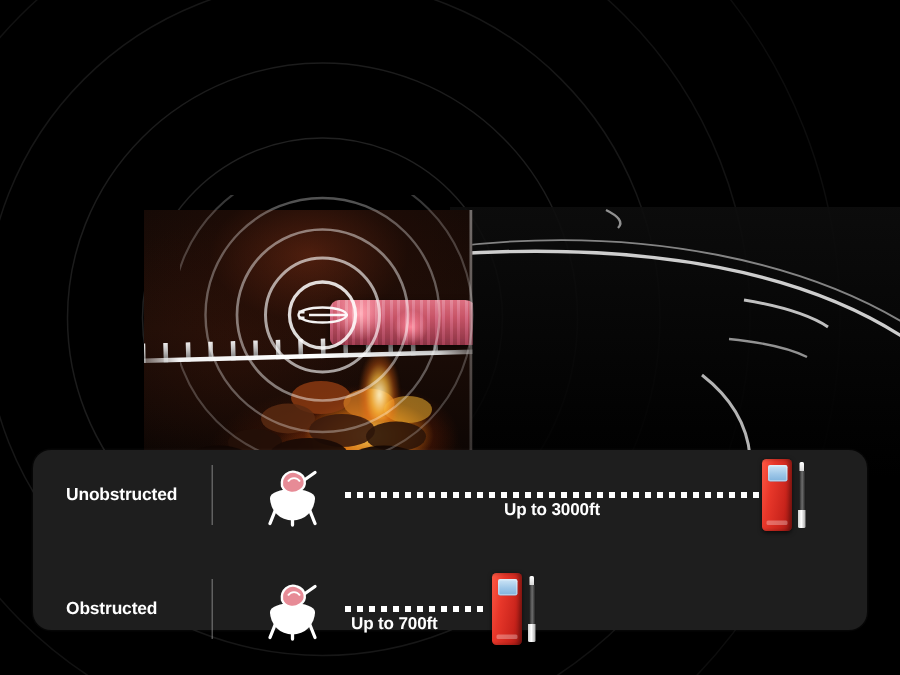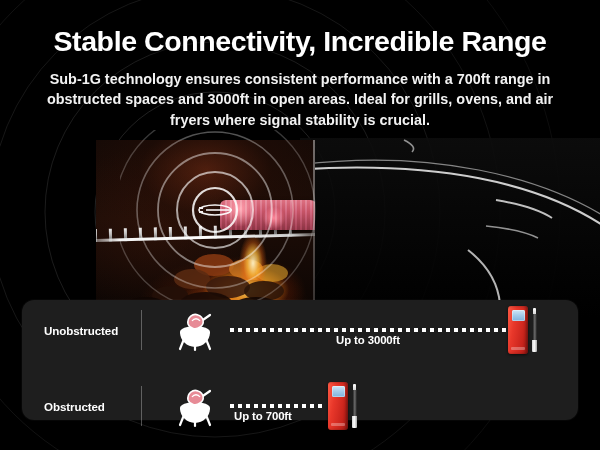--- a/index.html
+++ b/index.html
@@ -372,24 +372,20 @@
       <circle cx="95" cy="80" r="100" stroke-width="1.4" opacity="0.22"></circle>
     </g>
     <g opacity="0.95">
       <ellipse cx="95" cy="80" rx="16" ry="5" fill="none" stroke="#ffffff" stroke-width="1.6"></ellipse>
       <rect x="79" y="77" width="4" height="2" fill="#ffffff"></rect>
       <rect x="79" y="81" width="4" height="2" fill="#ffffff"></rect>
       <line x1="86" y1="80" x2="112" y2="80" stroke="#ffffff" stroke-width="1.6"></line>
     </g>
   </svg>
 
-  <div class="headings">
-    <h1 class="title">Stable Connectivity, Incredible Range</h1>
-    <p class="subtitle">Sub-1G technology ensures consistent performance with a 700ft range in obstructed spaces and 3000ft in open areas. Ideal for grills, ovens, and air fryers where signal stability is crucial.</p>
-  </div>
 
   <div class="panel">
 
     <div class="row row-unobstructed">
       <div class="row-label">Unobstructed</div>
       <div class="row-divider"></div>
 
       <svg class="grill-icon" viewBox="0 0 42 44">
         <ellipse cx="21" cy="24" rx="15" ry="6" fill="#ffffff"></ellipse>
         <path d="M6 24 A15 15 0 0 0 36 24 Z" fill="#ffffff"></path>

